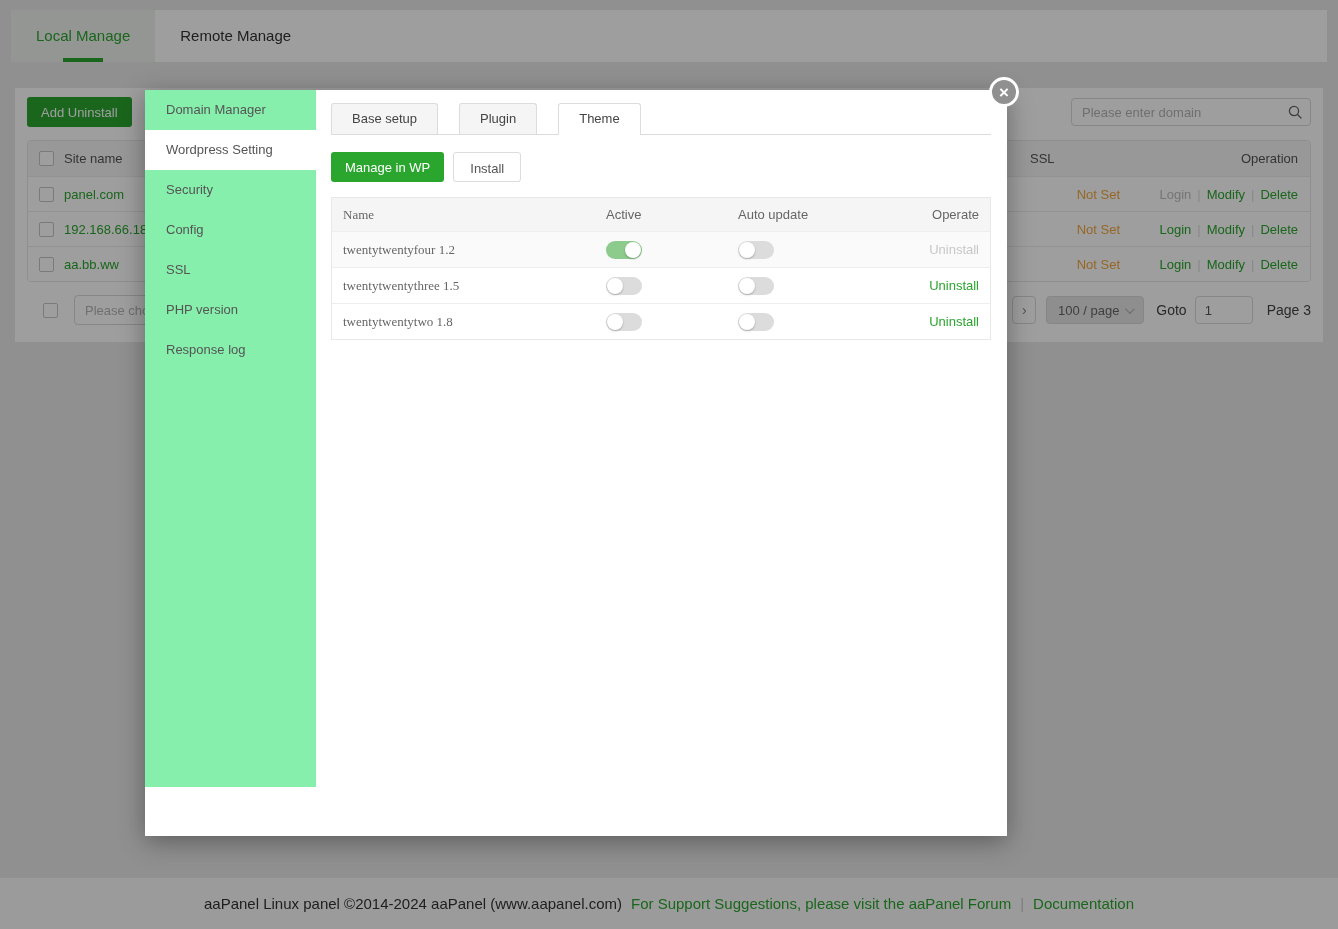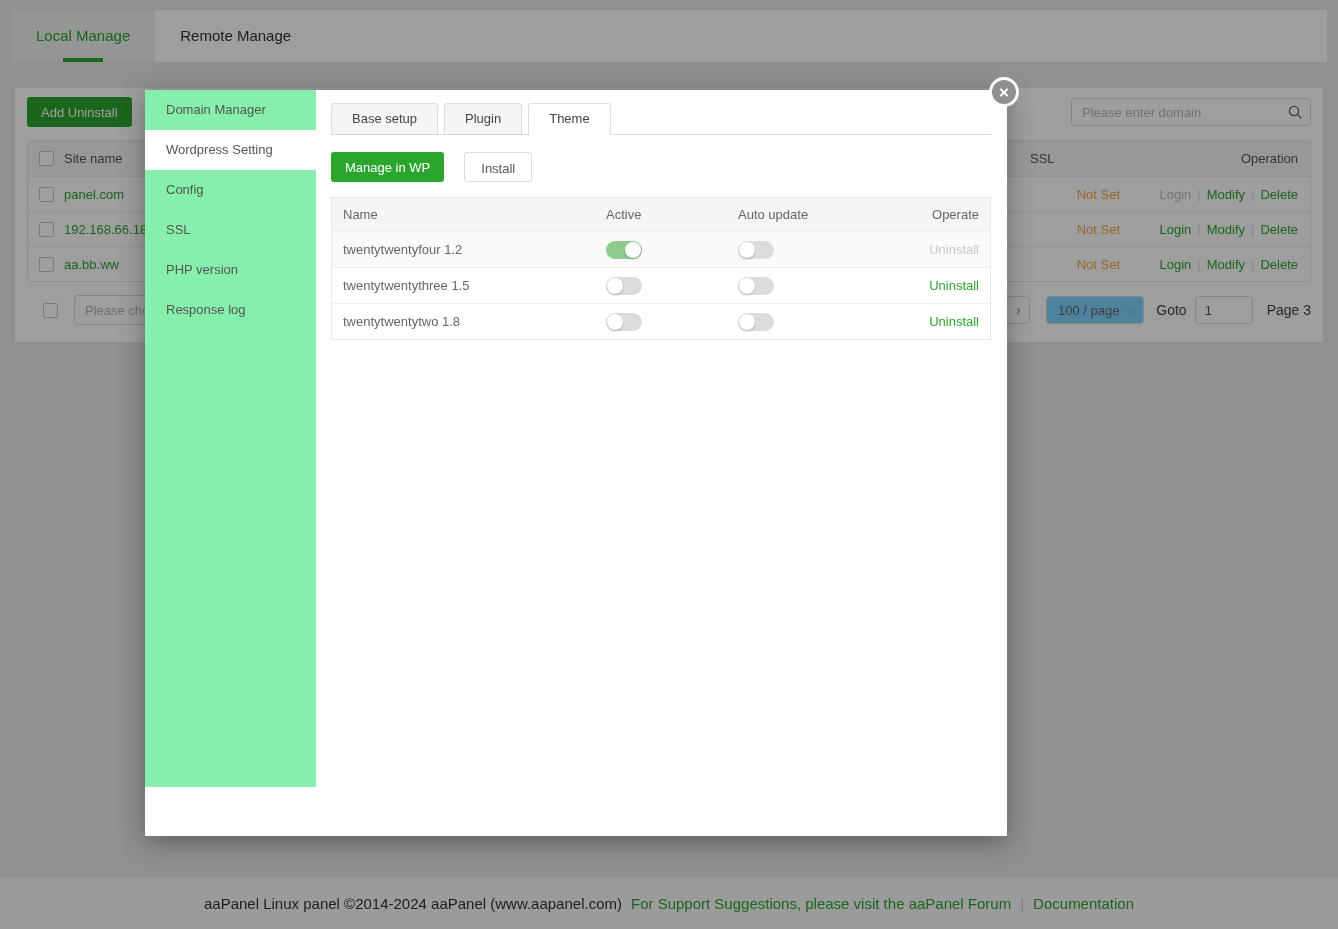--- a/index.html
+++ b/index.html
@@ -70,23 +70,23 @@
     border-radius:4px; display:flex; align-items:center; padding:0 10px;
     color:#b4b4b4; background:#fff; cursor:pointer;
   }
   .pager { margin-left:auto; display:flex; align-items:center; }
   .pg-next {
     width:24px; height:28px; border:1px solid #d9d9d9; border-radius:4px;
     display:flex; align-items:center; justify-content:center; color:#888;
     background:#fff; font-size:14px; cursor:pointer;
   }
   .pg-size {
-    margin-left:16px; width:98px; height:28px; border:1px solid #d9d9d9;
+    margin-left:10px; width:98px; height:28px; border:1px solid #d9d9d9;
     border-radius:4px; display:flex; align-items:center; justify-content:center;
-    gap:6px; color:#666; background:#7dd3fc; cursor:pointer;
+    gap:6px; color:#666; background:#e5e5e5; cursor:pointer;
   }
   .caret-down {
     width:7px; height:7px; border-right:1px solid #aaa; border-bottom:1px solid #aaa;
     transform:rotate(45deg) translateY(-2px);
   }
   .pg-goto-label { margin-left:12px; color:#444; font-size:14px; }
   .pg-goto-input {
     margin-left:8px; width:58px; height:28px; border:1px solid #d9d9d9;
     border-radius:4px; padding:0 9px; font-size:13px; color:#555;
     font-family:inherit; outline:none; background:#fff;
@@ -122,35 +122,35 @@
   .modal-body { display:flex; height:697px; }
   .modal-side { width:171px; background:#86efac; flex-shrink:0; }
   .side-item { height:40px; line-height:40px; padding-left:21px; color:#555; cursor:pointer; }
   .side-item.active { background:#fff; }
   .modal-content { flex:1; padding:14px 16px 0 15px; background:#fff; }
 
   .wp-tabs { display:flex; border-bottom:1px solid #dcdcdc; height:31px; align-items:flex-end; }
   .wp-tab {
     padding:0 20px; height:31px; line-height:29px; background:#f5f5f5;
     border:1px solid #dcdcdc; border-bottom:none; border-radius:3px 3px 0 0;
-    margin-right:6px; color:#444; cursor:pointer; position:relative;
+    margin-right:21px; color:#444; cursor:pointer; position:relative;
   }
   .wp-tab.active { background:#fff; margin-bottom:-1px; height:32px; }
 
-  .action-row { margin-top:17px; display:flex; gap:20px; }
+  .action-row { margin-top:17px; display:flex; gap:9px; }
   .btn-plain {
     background:#fff; color:#555; border:1px solid #dcdcdc; border-radius:3px;
     height:30px; padding:8px 16px; font-size:13px; cursor:pointer; font-family:inherit;
   }
 
   .theme-table { margin-top:15px; border:1px solid #e8e8e8; }
   .t-row { display:flex; align-items:center; height:36px; background:#fff; border-top:1px solid #eee; }
   .t-row.header { background:#f5f5f5; height:33px; border-top:none; color:#666; }
   .t-row.stripe { background:#fafafa; }
-  .t-name { flex:1; padding-left:11px; color:#666; }
+  .t-name { flex:1; padding-left:11px; color:#666;font-family:Liberation Serif, serif; }
   .t-active { width:132px; }
   .t-auto { width:132px; }
   .t-op { width:120px; text-align:right; padding-right:11px; }
   .t-op .disabled { color:#c8c8c8; cursor:default; }
 
   .toggle {
     width:36px; height:18px; border-radius:9px; background:#dcdcdc;
     position:relative; cursor:pointer; display:inline-block; vertical-align:middle;
   }
   .toggle .knob {
@@ -255,20 +255,21 @@
 
 <div class="dim-overlay"></div>
 
 <div class="modal">
   <div class="modal-close">×</div>
 
   <div class="modal-body">
     <div class="modal-side">
       <div class="side-item">Domain Manager</div>
       <div class="side-item active">Wordpress Setting</div>
+      <div class="side-item">Security</div>
       <div class="side-item">Config</div>
       <div class="side-item">SSL</div>
       <div class="side-item">PHP version</div>
       <div class="side-item">Response log</div>
     </div>
 
     <div class="modal-content">
       <div class="wp-tabs">
         <div class="wp-tab">Base setup</div>
         <div class="wp-tab">Plugin</div>

